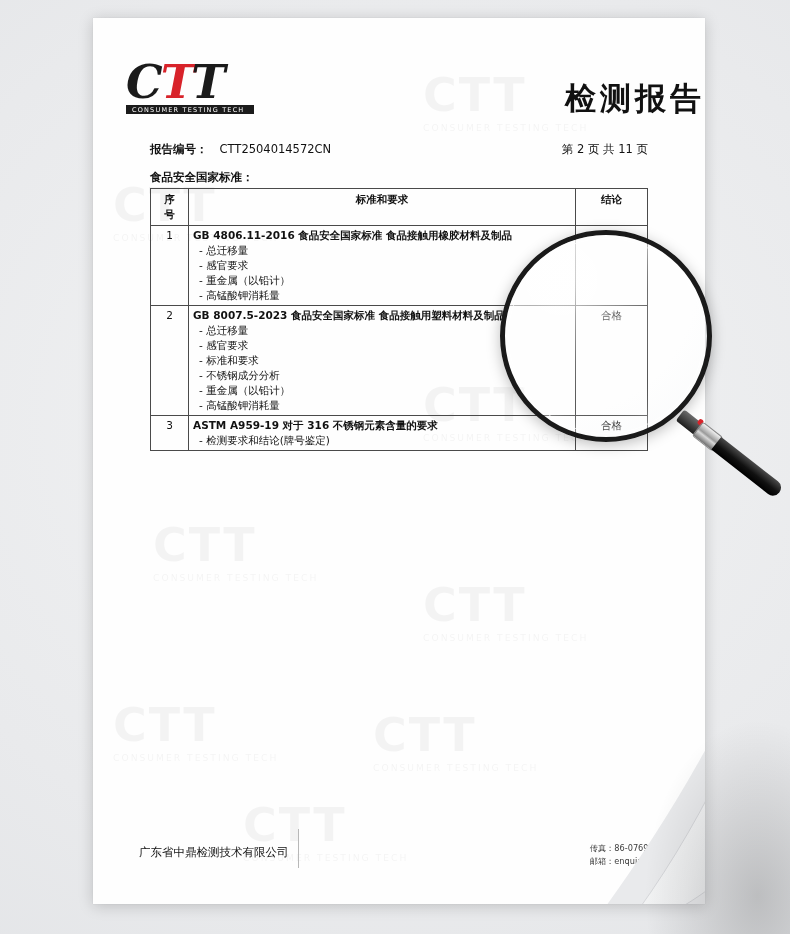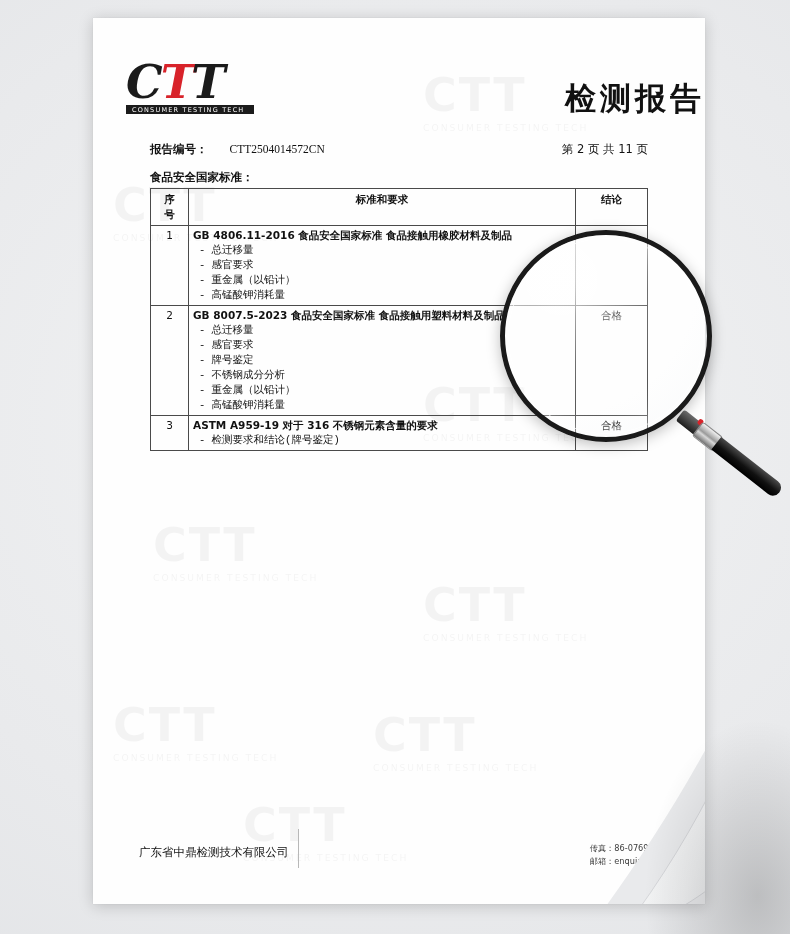--- a/index.html
+++ b/index.html
@@ -72,21 +72,21 @@
     font-family:"DejaVu Sans","Liberation Sans",sans-serif;
     font-size:31px; font-weight:bold; color:#111;
     letter-spacing:4px;
   }
 
   .report-no {
     position:absolute; left:57px; top:124px;
     font-size:11.5px; color:#111;
   }
   .report-no b { font-weight:bold; }
-  .report-no .val { margin-left:22px;font-family:Liberation Serif, serif; }
+  .report-no .val { margin-left:12px; }
 
   .page-no {
     position:absolute; right:57px; top:124px;
     font-size:11.5px; color:#111;margin-left:44px;
   }
 
   .section-title {
     position:absolute; left:57px; top:152px;
     font-size:11.5px; font-weight:bold; color:#111;
   }
@@ -102,21 +102,21 @@
   table.req th, table.req td {
     border:1px solid #4a4a4a;
     padding:2px 4px;
     vertical-align:top;
     line-height:15px;
   }
   table.req th { text-align:center; font-weight:bold; padding:3px 10px; }
   .c-no { width:38px; text-align:center; vertical-align:middle; }
   .c-concl { width:72px; text-align:center; vertical-align:middle; }
   .std-name { font-weight:bold; }
-  .item { padding-left:6px;font-family:Liberation Mono, monospace; }
+  .item { padding-left:6px; }
 
   
   .footer {
     position:absolute; left:46px; right:28px; bottom:36px;
     font-size:9px; color:#3b3b3b;
     display:flex; align-items:center;
   }
   .footer .company {
     font-size:11.5px; color:#111; white-space:nowrap; padding-top:8px;
   }
@@ -259,21 +259,21 @@
             <div class="item">- 高锰酸钾消耗量</div>
           </td>
           <td class="c-concl"></td>
         </tr>
         <tr>
           <td class="c-no">2</td>
           <td>
             <div class="std-name">GB 8007.5-2023  食品安全国家标准  食品接触用塑料材料及制品</div>
             <div class="item">- 总迁移量</div>
             <div class="item">- 感官要求</div>
-            <div class="item">- 牌号鉴定</div>
+            <div class="item">- 标准和要求</div>
             <div class="item">- 不锈钢成分分析</div>
             <div class="item">- 重金属（以铅计）</div>
             <div class="item">- 高锰酸钾消耗量</div>
           </td>
           <td class="c-concl">合格</td>
         </tr>
         <tr>
           <td class="c-no">3</td>
           <td>
             <div class="std-name">ASTM A959-19 对于 316 不锈钢元素含量的要求</div>

